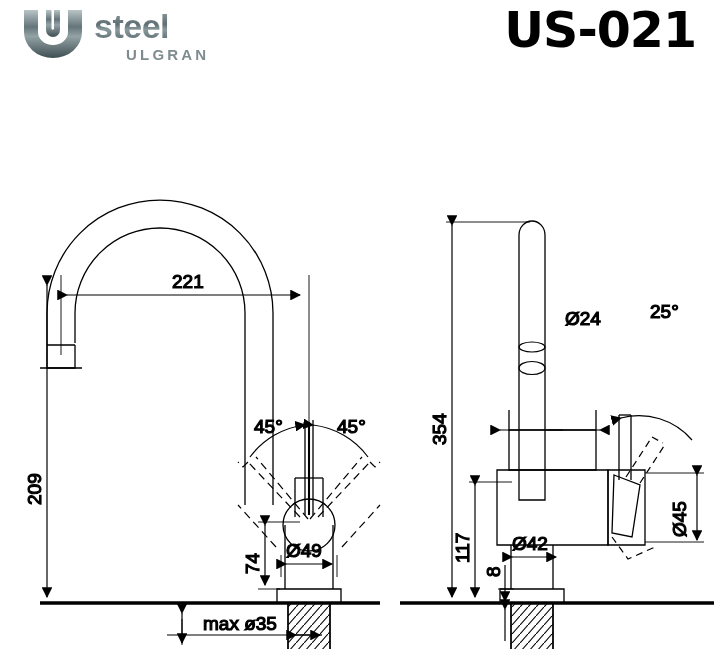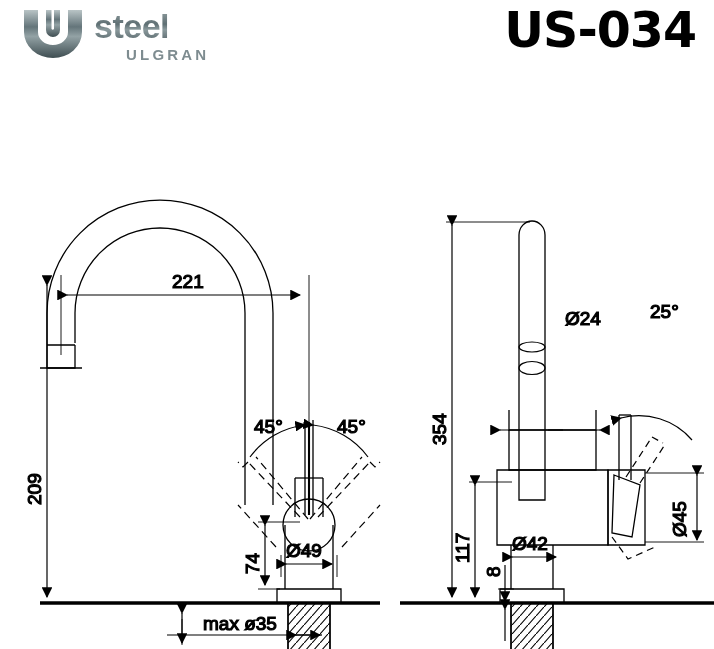--- a/index.html
+++ b/index.html
@@ -101,21 +101,21 @@
 
           <path d="M24 2 L24 22 A7 7 0 0 0 38 22 L38 2 L32 2 L32 21 A1.6 1.6 0 0 1 29.5 21 L29.5 2 Z" fill="url(#gradSteel)"></path>
         </svg>
       </div>
 
       <div id="logo-wordmark">steel</div>
 
       <div id="logo-sub">ULGRAN</div>
     </div>
 
-    <div id="model-code">US-034</div>
+    <div id="model-code">US-021</div>
   </div>
 
   <div id="drawing">
     <svg width="714" height="564" viewBox="0 0 714 564" xmlns="http://www.w3.org/2000/svg">
 
       <defs>
         <marker id="arrEnd" viewBox="0 0 10 10" refX="9" refY="5" markerWidth="9" markerHeight="9" orient="auto-start-reverse">
           <path d="M0 0 L10 5 L0 10 z" fill="#000"></path>
         </marker>
         <marker id="arrStart" viewBox="0 0 10 10" refX="1" refY="5" markerWidth="9" markerHeight="9" orient="auto-start-reverse">

